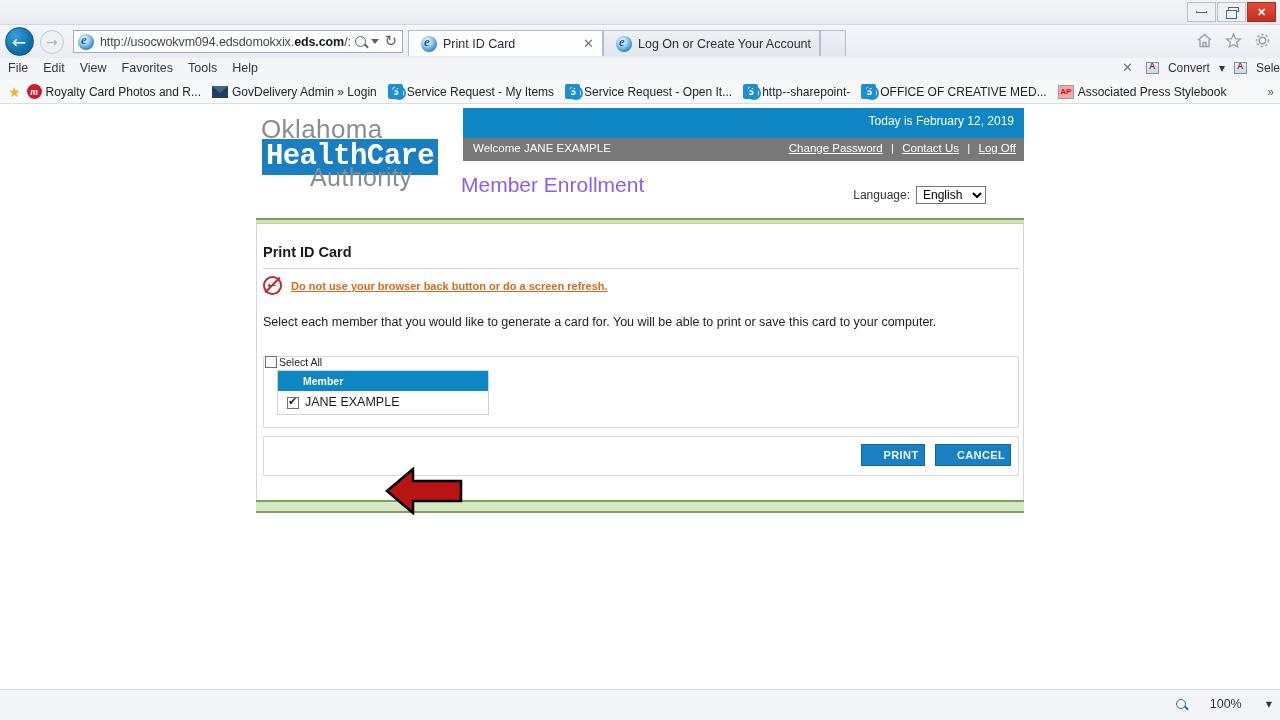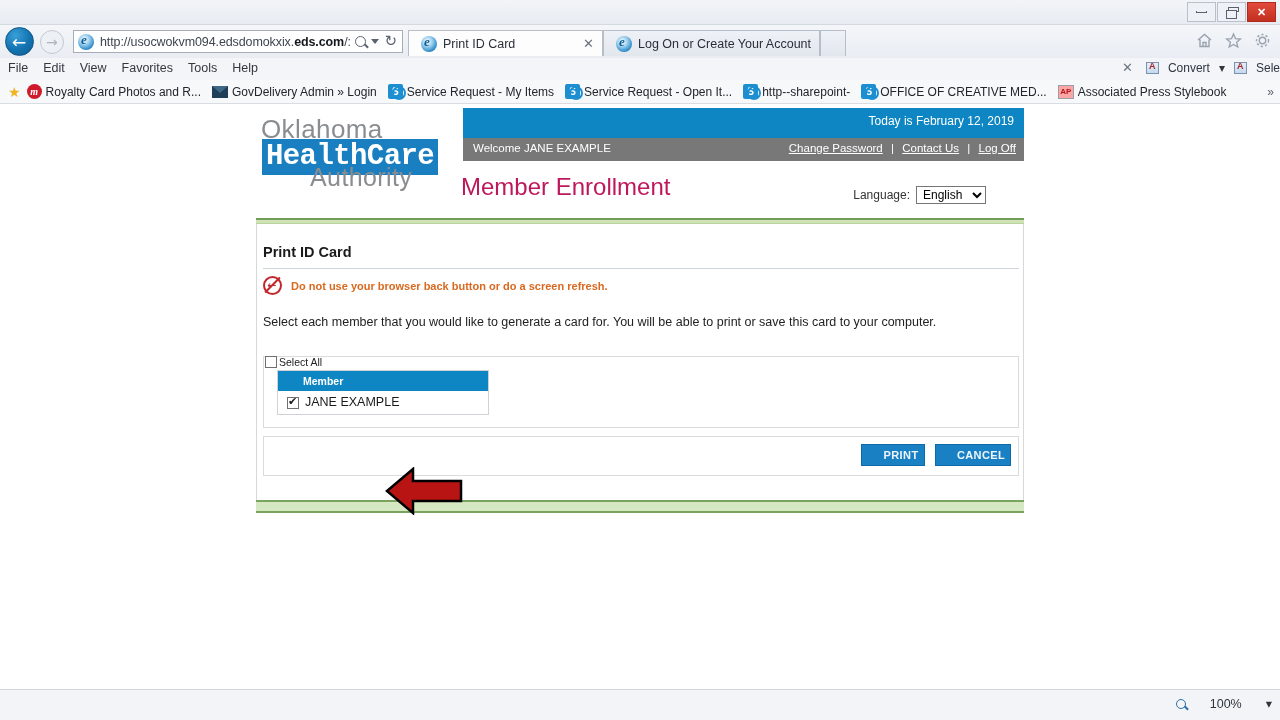--- a/index.html
+++ b/index.html
@@ -144,41 +144,41 @@
   }
 
   .bluebar { position:absolute; left:207px; top:0px; width:561px; height:30px; background:#0e86c3; }
   .bluebar .today { position:absolute; right:10px; top:6px; color:#fff; font-size:12px; }
   .graybar { position:absolute; left:207px; top:30px; width:561px; height:23px; background:#787878; }
   .graybar .welcome { position:absolute; left:10px; top:4px; color:#fff; font-size:11.5px; }
   .graybar .links { position:absolute; right:8px; top:4px; font-size:11.5px; color:#fff; }
   .graybar .links a { color:#fff; text-decoration:underline; }
   .graybar .links .sep { margin:0 5px; text-decoration:none; }
 
-  .pagetitle { position:absolute; left:205px; top:65px; font-size:24px; color:#be185d; }
+  .pagetitle { position:absolute; left:205px; top:65px; font-size:21px; color:#8b5cf6; }
   .langwrap { position:absolute; right:38px; top:78px; display:flex; align-items:center; gap:6px; font-size:12px; color:#333; }
   .langsel {
     border:1px solid #767676; background:#fff; font-size:12px; height:18px; padding:0 2px;
     font-family:"Liberation Sans", sans-serif;
   }
 
   .greenbar { position:absolute; left:0px; top:110px; width:768px; height:6px; background:#cfe3b6; border-top:2px solid #6f9f5a; border-bottom:1px solid #b9d29e; }
   .panel {
     position:absolute; left:0px; top:116px; width:768px; height:276px;
     border-left:1px solid #d6d8da; border-right:1px solid #d6d8da; background:#fff;
   }
   .panel .ptitle { position:absolute; left:6px; top:20px; font-size:14.5px; font-weight:bold; color:#1a1a1a; }
   .hr { position:absolute; left:6px; top:44px; width:756px; height:1px; background:#cfd6db; }
 
   .warnrow { position:absolute; left:6px; top:52px; display:flex; align-items:center; }
   .warnicon { width:19px; height:19px; position:relative; flex:0 0 auto; }
   .warnicon .circ { position:absolute; inset:0; border:2px solid #c0282d; border-radius:50%; }
   .warnicon .slash { position:absolute; left:-1px; top:8px; width:21px; height:2px; background:#c0282d; transform:rotate(-45deg); }
   .warnicon .ar2 { position:absolute; left:4px; top:5px; color:#c0282d; font-size:11px; line-height:9px; font-family:"DejaVu Sans", sans-serif; }
-  .warntext { margin-left:9px; font-size:11px; font-weight:bold; color:#d9691f; }
+  .warntext { margin-left:9px; font-size:11px; font-weight:bold; color:#d9691f;text-decoration:underline; }
 
   .body1 { position:absolute; left:6px; top:91px; font-size:12.5px; color:#222; }
   .body2 { position:absolute; left:6px; top:113px; font-size:12.5px; color:#222; }
 
   .selectall { position:absolute; left:8px; top:132px; display:flex; align-items:center; font-size:10.5px; color:#222; }
   .cbx { width:12px; height:12px; border:1px solid #707070; background:#fff; display:inline-block; position:relative; }
   .cbx.checked::after {
     content:"✔"; position:absolute; left:0px; top:-3px; font-size:11px; color:#1a1a1a;
     font-family:"DejaVu Sans", sans-serif;
   }

